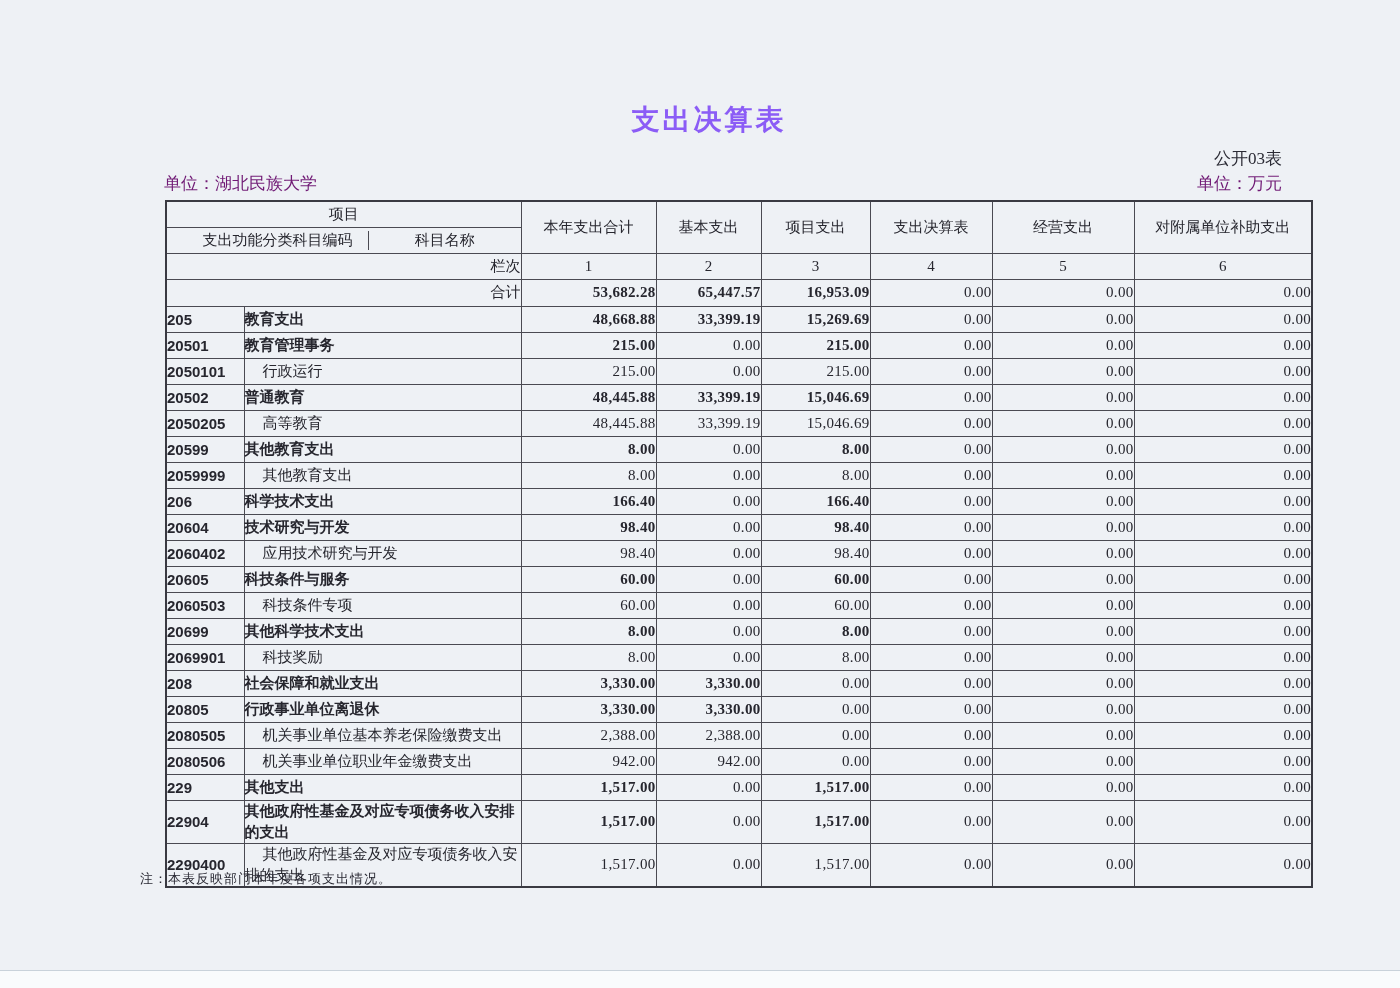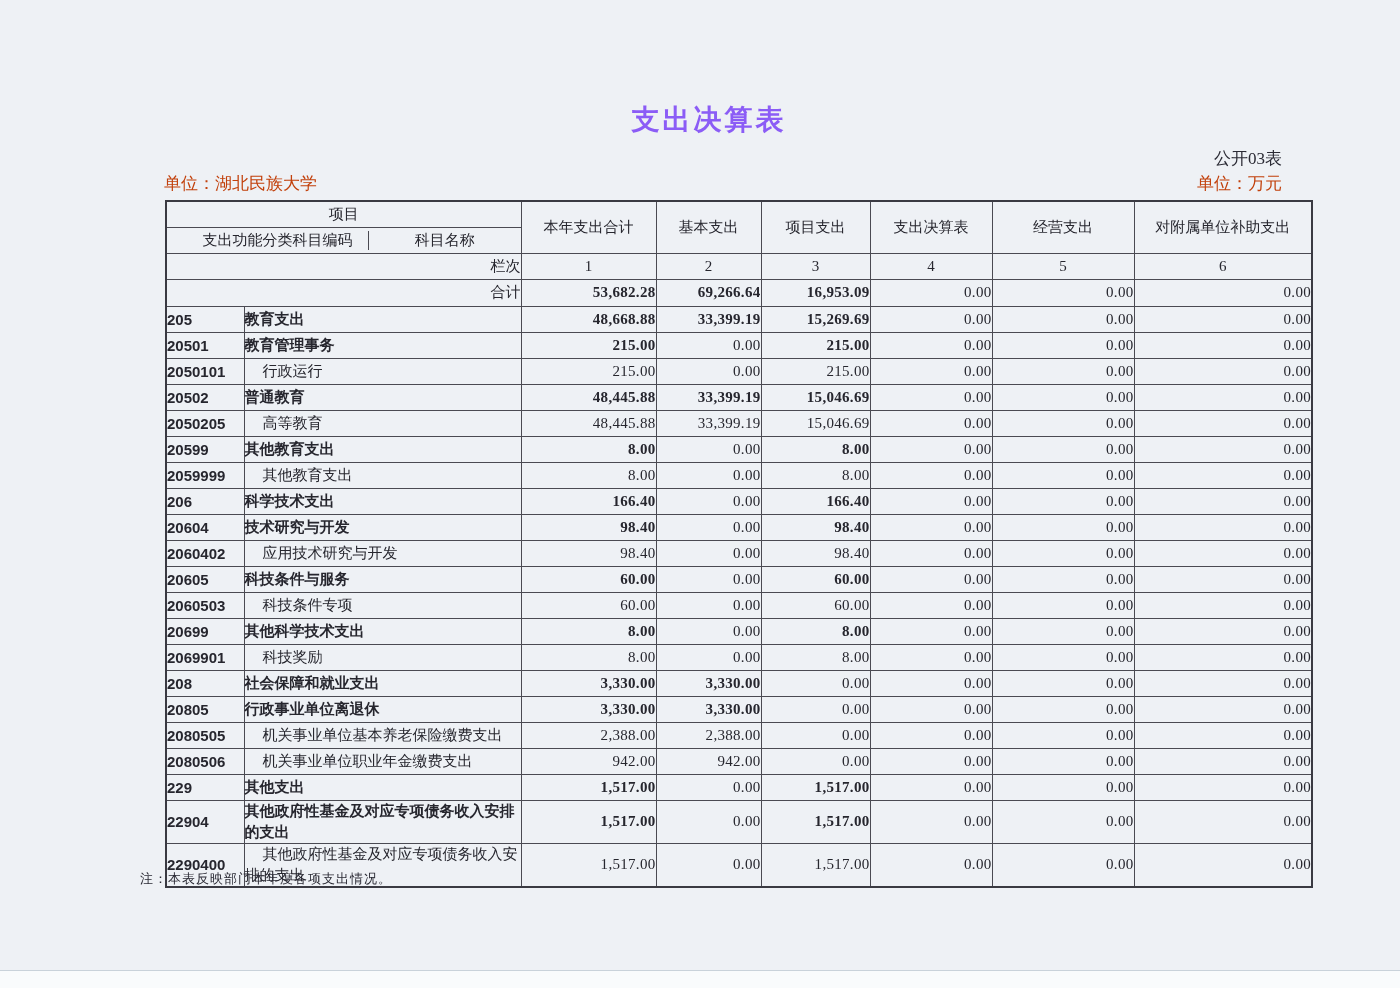--- a/index.html
+++ b/index.html
@@ -16,21 +16,21 @@
     text-align:center;font-size:28px;font-weight:bold;
     letter-spacing:3px;color:#8b5cf6;margin:0;
   }
   .doc-label{
     position:absolute;top:147px;left:136px;width:1146px;
     text-align:right;font-size:17px;color:#2a2a34;
   }
   .meta-row{
     position:absolute;top:172px;left:136px;width:1146px;
     display:flex;justify-content:space-between;
-    font-size:17px;color:#c2410c;
+    font-size:17px;color:#701a75;
   }
   .meta-row .org{padding-left:28px;}
   table.fin{
     position:absolute;top:200px;left:136px;width:1146px;
     border-collapse:collapse;table-layout:fixed;
     border:2px solid #3a3a42;
     margin-left:29px;
   }
   table.fin td{
     border:1px solid #4a4a52;
@@ -132,21 +132,21 @@
         <td class="num">3</td>
         <td class="num">4</td>
         <td class="num">5</td>
         <td class="num">6</td>
       </tr>
     </thead>
     <tbody id="table-body">
       <tr class="total-row b">
         <td colspan="2" class="lbl">合计</td>
         <td class="val strong">53,682.28</td>
-        <td class="val strong">69,266.64</td>
+        <td class="val strong">65,447.57</td>
         <td class="val strong">16,953.09</td>
         <td class="val">0.00</td>
         <td class="val">0.00</td>
         <td class="val">0.00</td>
       </tr>
     <tr class="data b">
           <td class="code">205</td>
           <td class="name">教育支出</td>
           <td class="val strong">48,668.88</td>
           <td class="val strong">33,399.19</td>

